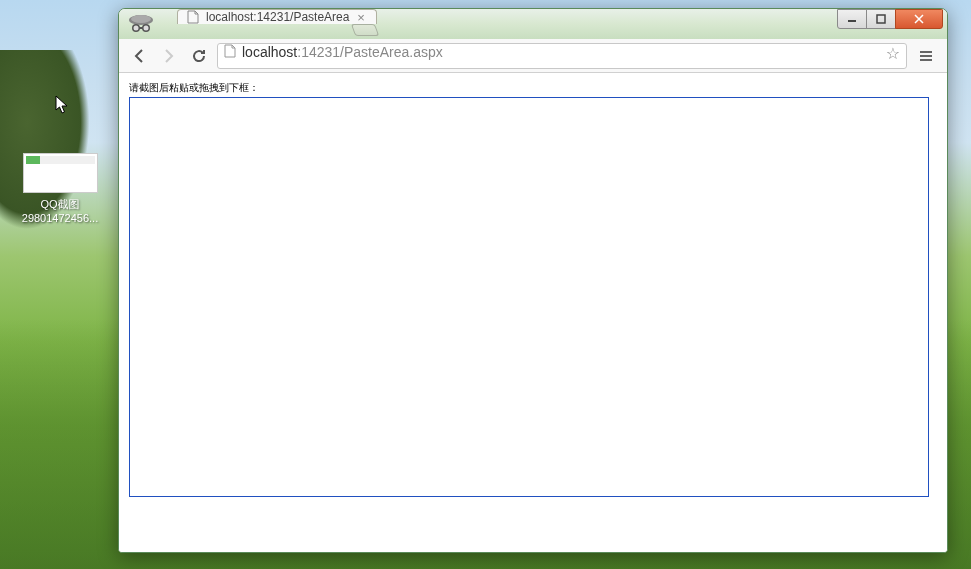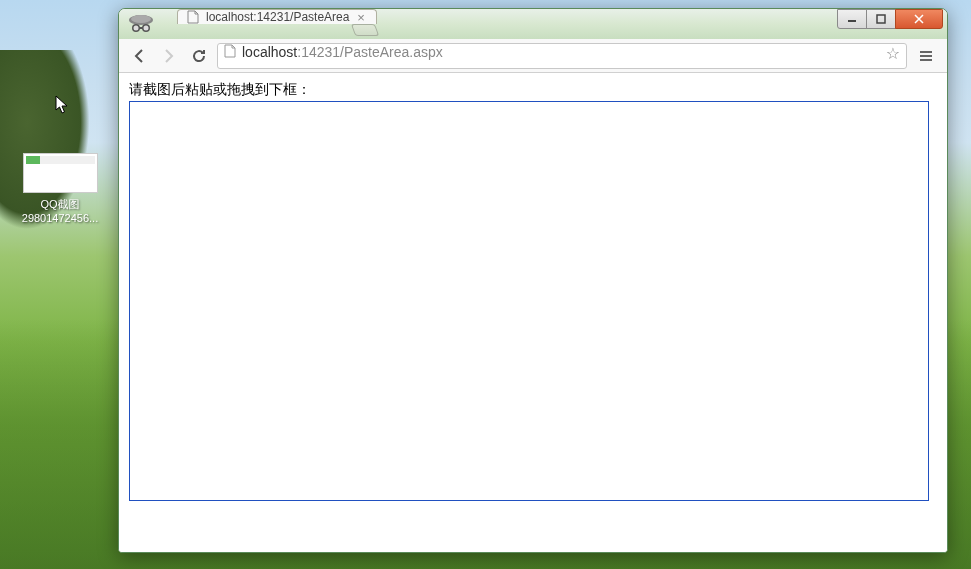--- a/index.html
+++ b/index.html
@@ -225,21 +225,21 @@
       justify-content: center;
       cursor: pointer;
       color: #666;
     }
     .page-content {
       padding: 8px 10px;
       background: #fff;
       height: calc(100% - 64px);
     }
     .instruction {
-      font-size: 14px;
+      font-size: 10px;
       color: #000;
       margin-bottom: 2px;
     }
     .paste-area {
       width: 800px;
       height: 400px;
       border: 1px solid #2050c0;
       background: #fff;
     }
   </style>

